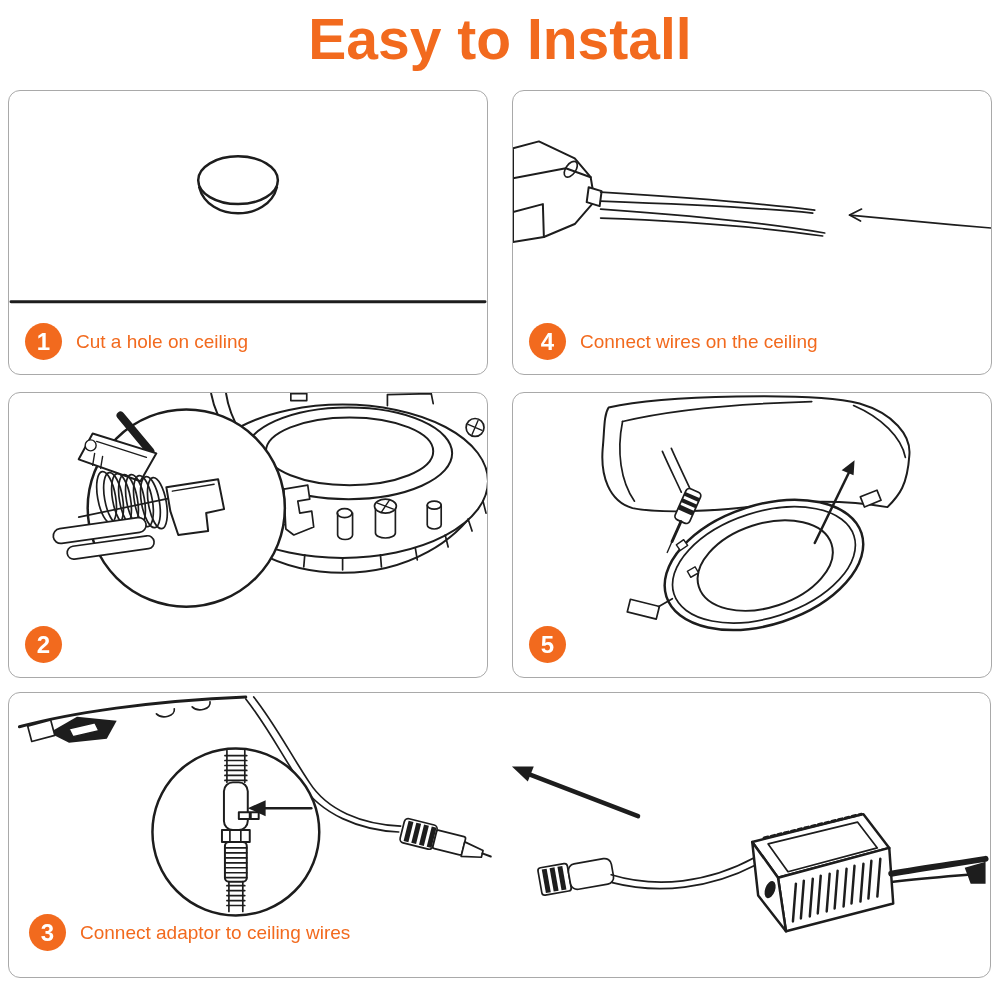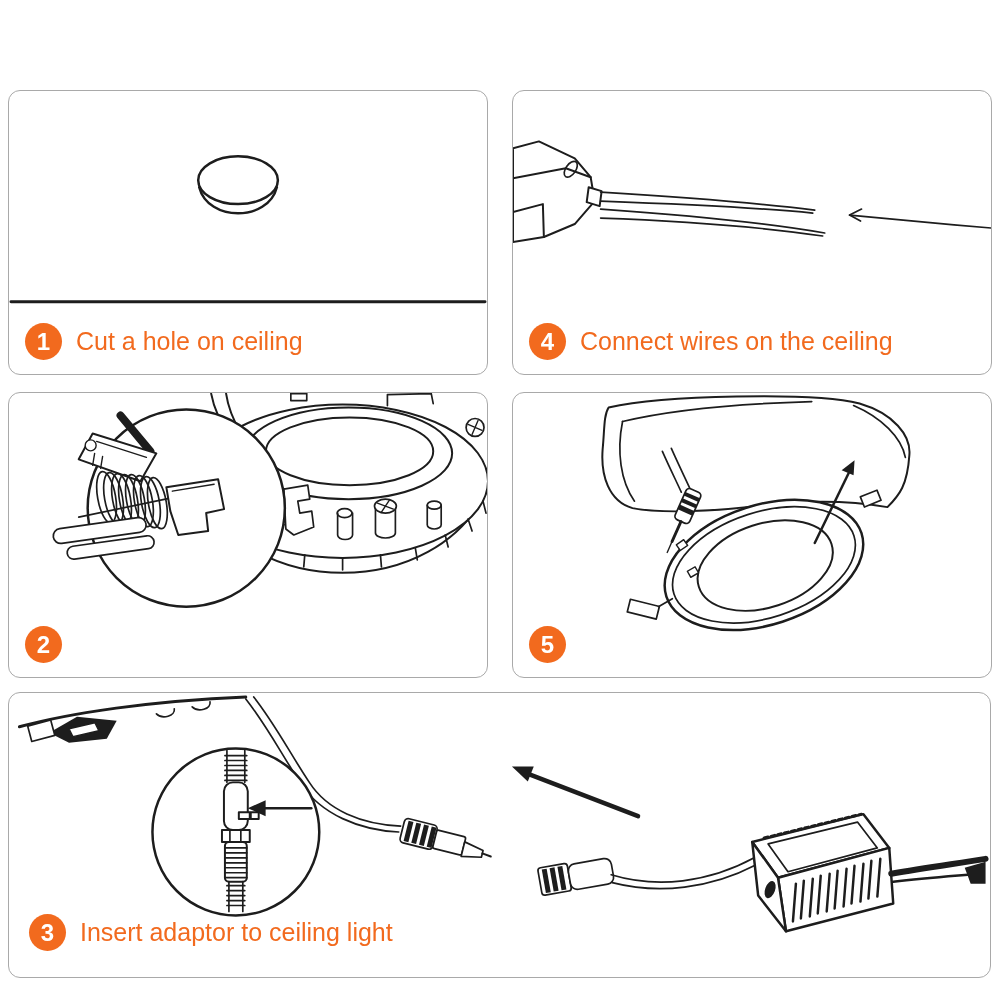--- a/index.html
+++ b/index.html
@@ -24,34 +24,35 @@
   .caption {
     position:absolute; left:16px; bottom:14px; display:flex; align-items:center; gap:14px;
     z-index:5;
   }
   #panel-3 .caption { bottom:26px; left:20px; }
   .badge {
     width:37px; height:37px; border-radius:50%; background:var(--accent);
     color:#fff; font-weight:bold; font-size:24px; display:flex;
     align-items:center; justify-content:center; flex:0 0 auto;
   }
-  .step-label { color:var(--accent); font-size:25px; white-space:nowrap; }
+  .step-label { color:var(--accent); font-size:19px; white-space:nowrap; }
   
   .s  { fill:none; stroke:var(--line); stroke-width:2; stroke-linecap:round; stroke-linejoin:round; }
   .sw { fill:#ffffff; stroke:var(--line); stroke-width:2; stroke-linecap:round; stroke-linejoin:round; }
   .sd { fill:var(--line); stroke:none; }
   .w1 { stroke-width:1.4; } .w16 { stroke-width:1.7; } .w25 { stroke-width:2.5; }
   .w3 { stroke-width:3; } .w45 { stroke-width:4.5; } .w6 { stroke-width:6; } .w8 { stroke-width:8; }
   .dash { stroke-dasharray:4 3; }
 </style>
 </head>
 <body style="background: rgb(255, 255, 255);">
 
 <div class="page">
 
+  <div class="title">Easy to Install</div>
 
   <div class="panel" id="panel-1">
     <svg viewBox="0 0 480 283">
       <g>
         <path class="s w25" d="M191,96 C200,131 260,131 269,96"></path>
         <ellipse class="sw w25" cx="230" cy="89" rx="40" ry="24"></ellipse>
       </g>
       <line class="s w3" x1="2" y1="211" x2="478" y2="211"></line>
     </svg>
     <div class="caption">
@@ -265,17 +266,17 @@
           <path d="M215,156 L237,156 M215,161 L237,161 M215,166 L237,166 M215,171 L237,171 M215,176 L237,176 M215,181 L237,181 M215,186 L237,186"></path>
           <path d="M219,190 L219,220 M233,190 L233,220"></path>
           <path d="M217,194 L235,194 M217,199 L235,199 M217,204 L235,204 M217,209 L235,209 M217,214 L235,214"></path>
         </g>
         <line class="s w25" x1="302" y1="116" x2="254" y2="116"></line>
         <polygon class="sd" points="238,116 256,108 256,124"></polygon>
       </g>
     </svg>
     <div class="caption">
       <div class="badge">3</div>
-      <div class="step-label">Insert adaptor to ceiling light</div>
+      <div class="step-label">Connect adaptor to ceiling wires</div>
     </div>
   </div>
 
 </div>
 
 </body></html>

